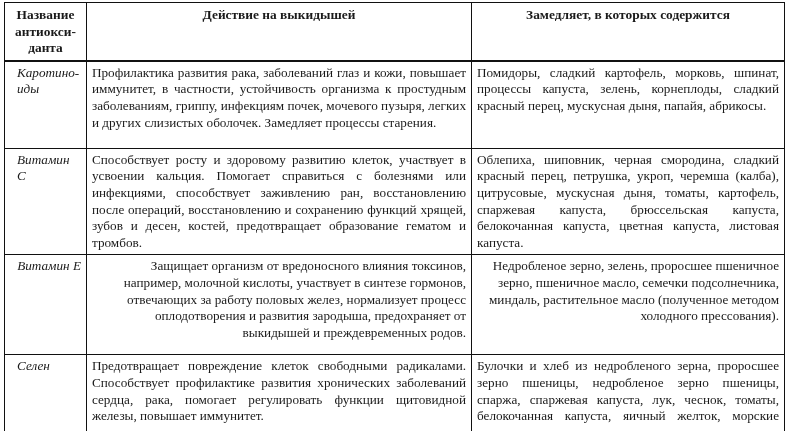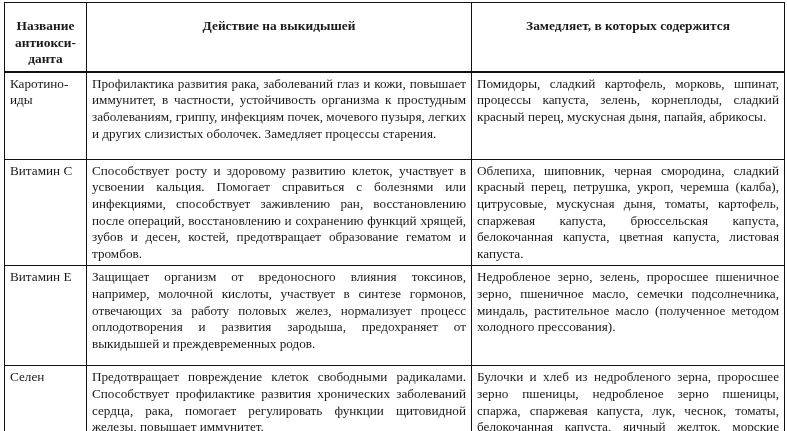--- a/index.html
+++ b/index.html
@@ -20,30 +20,30 @@
   table.antiox th, table.antiox td {
     border: 1.5px solid #111;
     vertical-align: top;
     text-align: left;
     padding: 3px 5px 3px 5px;
   }
   table.antiox th {
     font-weight: bold;
     text-align: center;
     height: 46px;
-    padding-top: 15px;
+    padding-top: 4px;
     font-size: 13.4px;
   }
   table.antiox thead tr { border-bottom: 2px solid #111; }
   table.antiox th.h1 { text-align: center; }
-  table.antiox td.name { padding-left: 5px; }
+  table.antiox td.name { padding-left: 12px; font-style: italic; }
   table.antiox td.effect, table.antiox td.products { text-align: justify; }
   table.antiox tr.r1 td { height: 80px; }
   table.antiox tr.r2 td { height: 93px; margin-left: 24px; }
-  table.antiox tr.r3 td { height: 93px; }
+  table.antiox tr.r3 td { height: 93px; text-align: right; }
   table.antiox tr.r4 td { height: 78px; }
 </style>
 </head>
 <body>
 
 <table class="antiox">
   <colgroup>
       <col class="c1">
       <col class="c2">
       <col class="c3">

